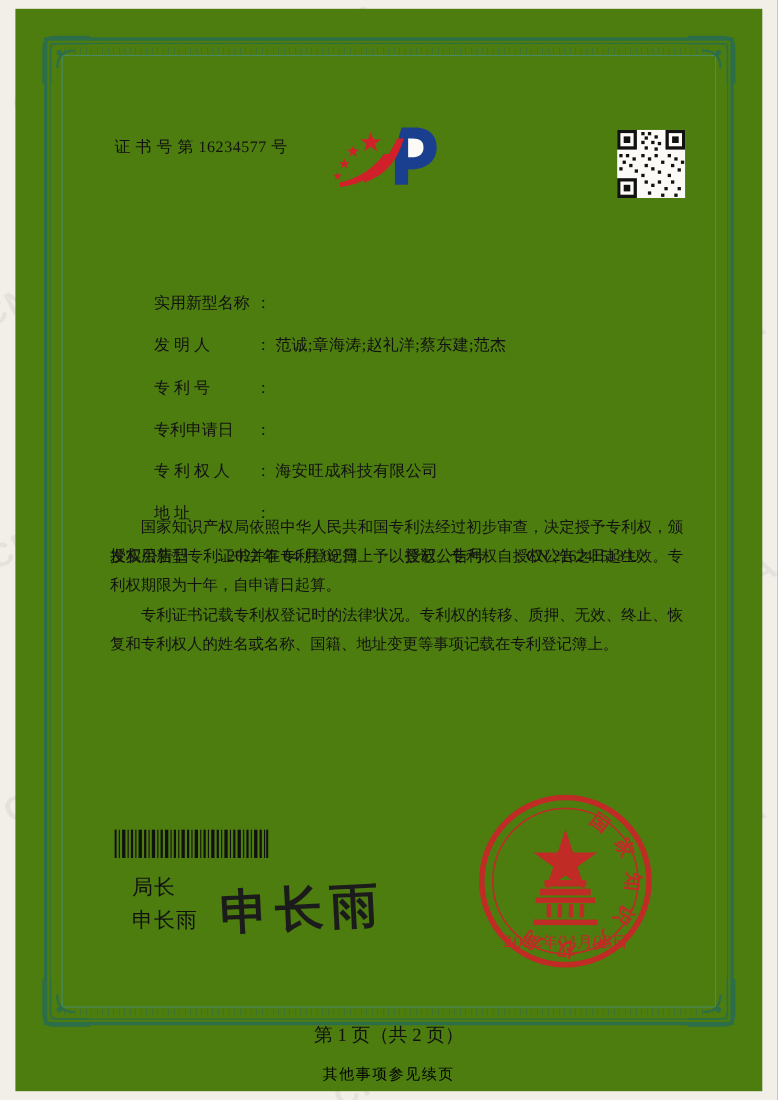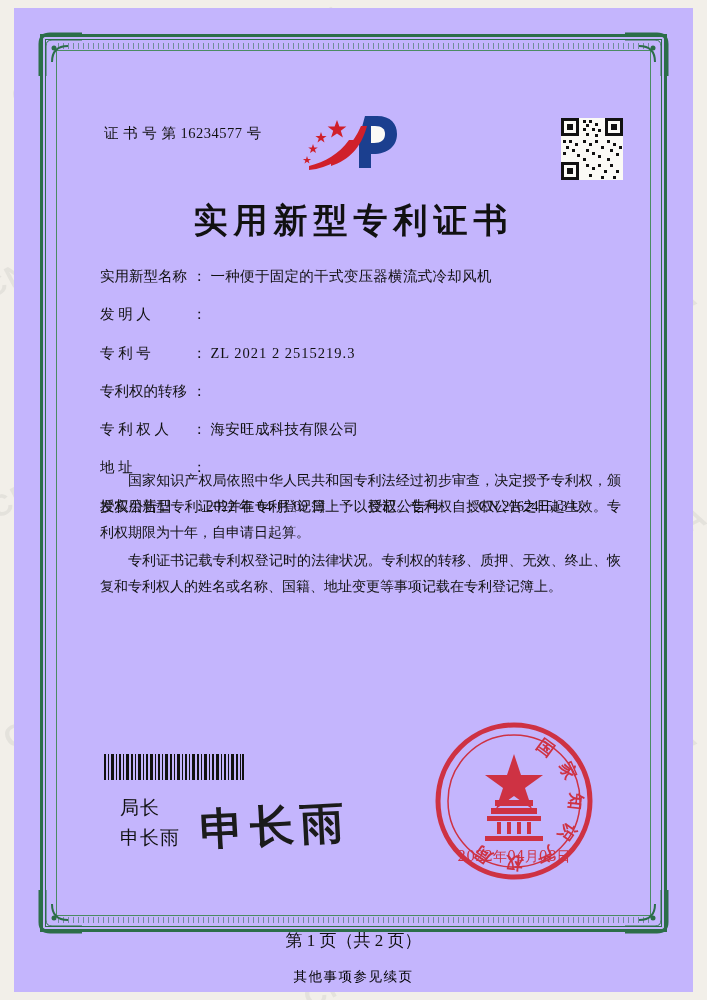--- a/index.html
+++ b/index.html
@@ -33,21 +33,21 @@
     font-size: 30px;
   }
 
   
   .page {
     position: absolute;
     left: 14px;
     top: 8px;
     width: 679px;
     height: 984px;
-    background: #c4b5fd;
+    background: #4d7c0f;
     z-index: 1;
   }
 
   
   .border-outer {
     position: absolute;
     left: 26px;
     top: 26px;
     right: 26px;
     bottom: 60px;
@@ -155,20 +155,21 @@
     right: 10px;
     top: 198px;
     font-size: 14.5px;
     color: #111;
     line-height: 1.5;
   }
   .field {
     display: flex;
     margin-bottom: 16.5px;
     align-items: center;
+    margin-left: 40px;
   }
   .field .lbl {
     flex: 0 0 92px;
     display: flex;
     justify-content: space-between;
     letter-spacing: 0;
   }
   .field .colon { margin: 0 4px 0 0; }
   .field .val {
     flex: 1 1 auto;
@@ -403,50 +404,48 @@
 
         <g fill="#d0202a">
           <polygon points="46,10 48.4,16.6 55.4,16.6 49.8,20.8 51.9,27.4 46,23.4 40.1,27.4 42.2,20.8 36.6,16.6 43.6,16.6"></polygon>
           <polygon points="30,22 31.4,26 35.6,26 32.2,28.5 33.5,32.5 30,30 26.5,32.5 27.8,28.5 24.4,26 28.6,26"></polygon>
           <polygon points="22,34 23.2,37.4 26.8,37.4 23.9,39.5 25,43 22,40.9 19,43 20.1,39.5 17.2,37.4 20.8,37.4"></polygon>
           <polygon points="16,46 17,48.9 20.1,48.9 17.6,50.7 18.5,53.6 16,51.8 13.5,53.6 14.4,50.7 11.9,48.9 15,48.9"></polygon>
         </g>
       </svg>
     </div>
 
-    <div class="doc-title">实用新型专利证书</div>
 
     <div class="fields">
 
       <div class="field">
         <span class="lbl">
           <span>实用新型名称</span>
         </span>
         <span class="colon">：</span>
-        <span class="val">一种便于固定的干式变压器横流式冷却风机</span>
       </div>
 
       <div class="field">
         <span class="lbl">
           <span>发 明 人</span>
         </span>
         <span class="colon">：</span>
+        <span class="val">范诚;章海涛;赵礼洋;蔡东建;范杰</span>
       </div>
 
       <div class="field">
         <span class="lbl">
           <span>专 利 号</span>
         </span>
         <span class="colon">：</span>
-        <span class="val num">ZL 2021 2 2515219.3</span>
       </div>
 
       <div class="field">
         <span class="lbl">
-          <span>专利权的转移</span>
+          <span>专利申请日</span>
         </span>
         <span class="colon">：</span>
       </div>
 
       <div class="field">
         <span class="lbl">
           <span>专 利 权 人</span>
         </span>
         <span class="colon">：</span>
         <span class="val">海安旺成科技有限公司</span>

